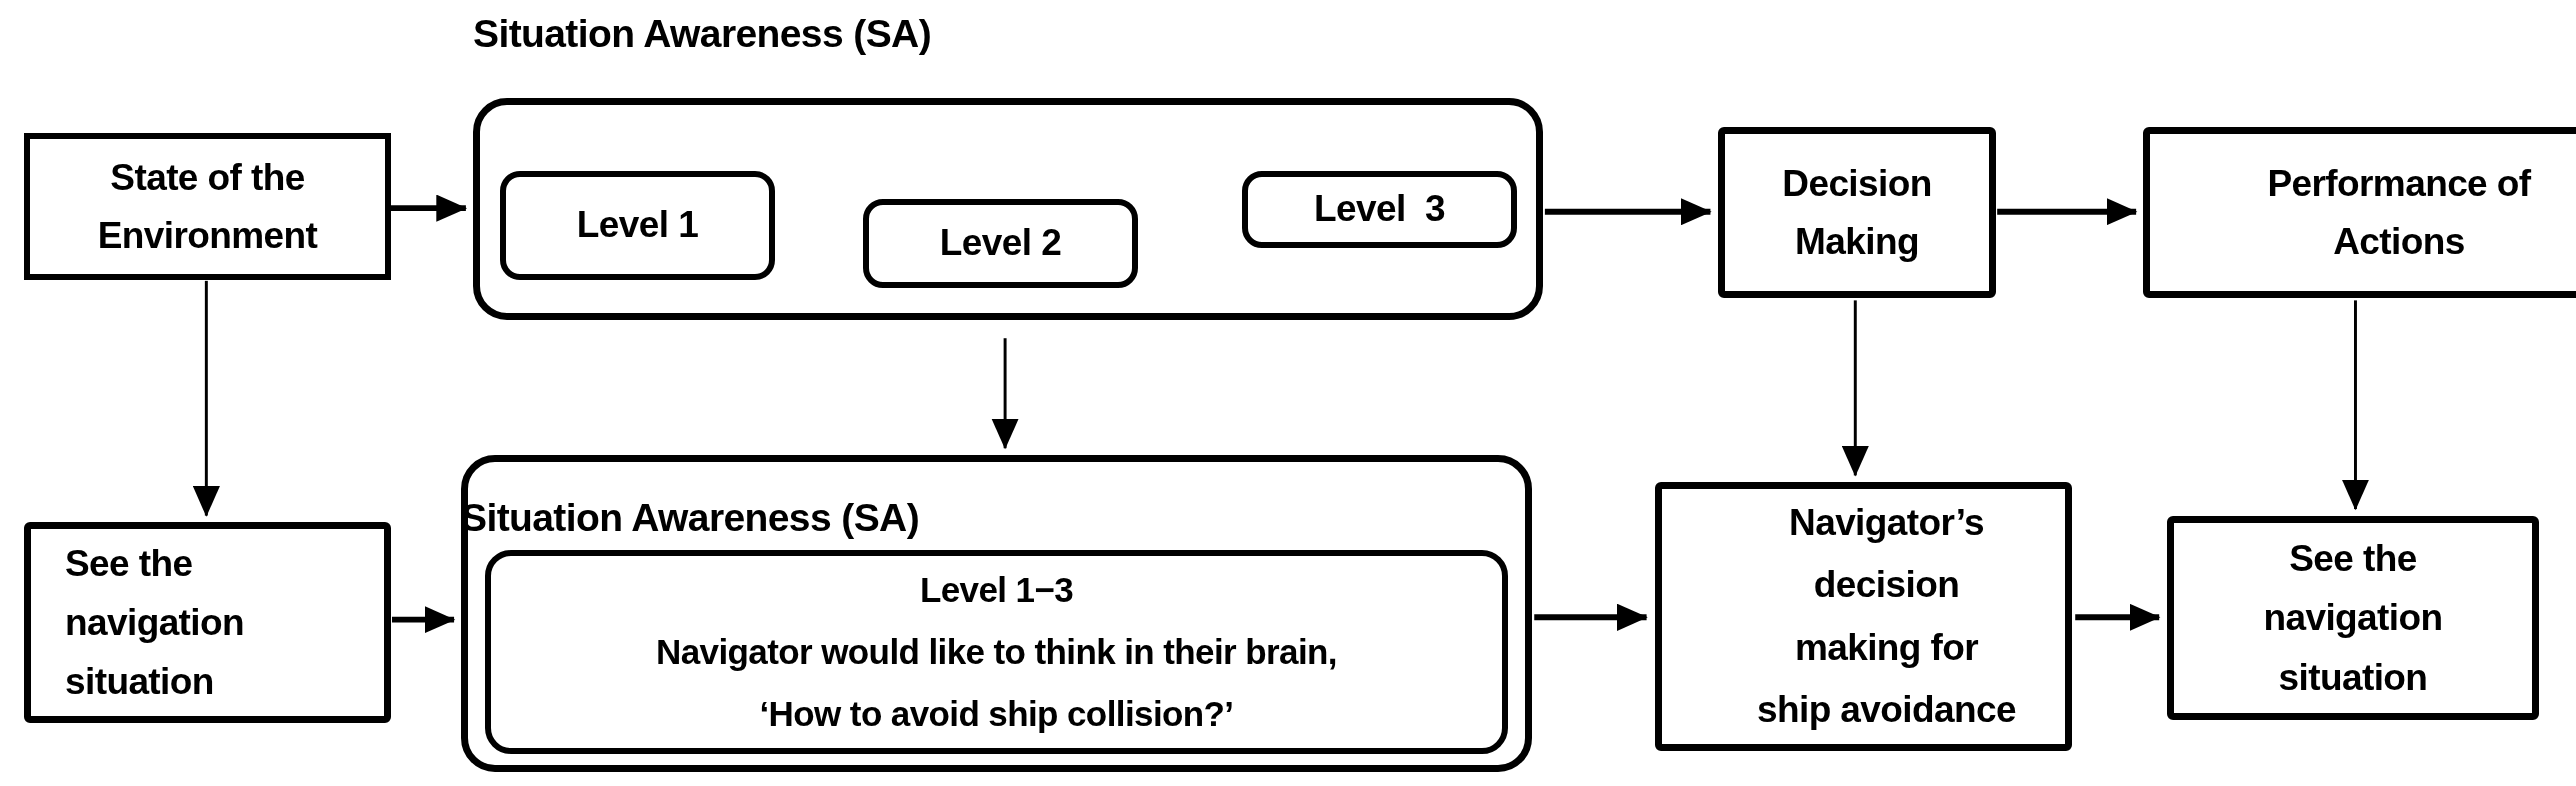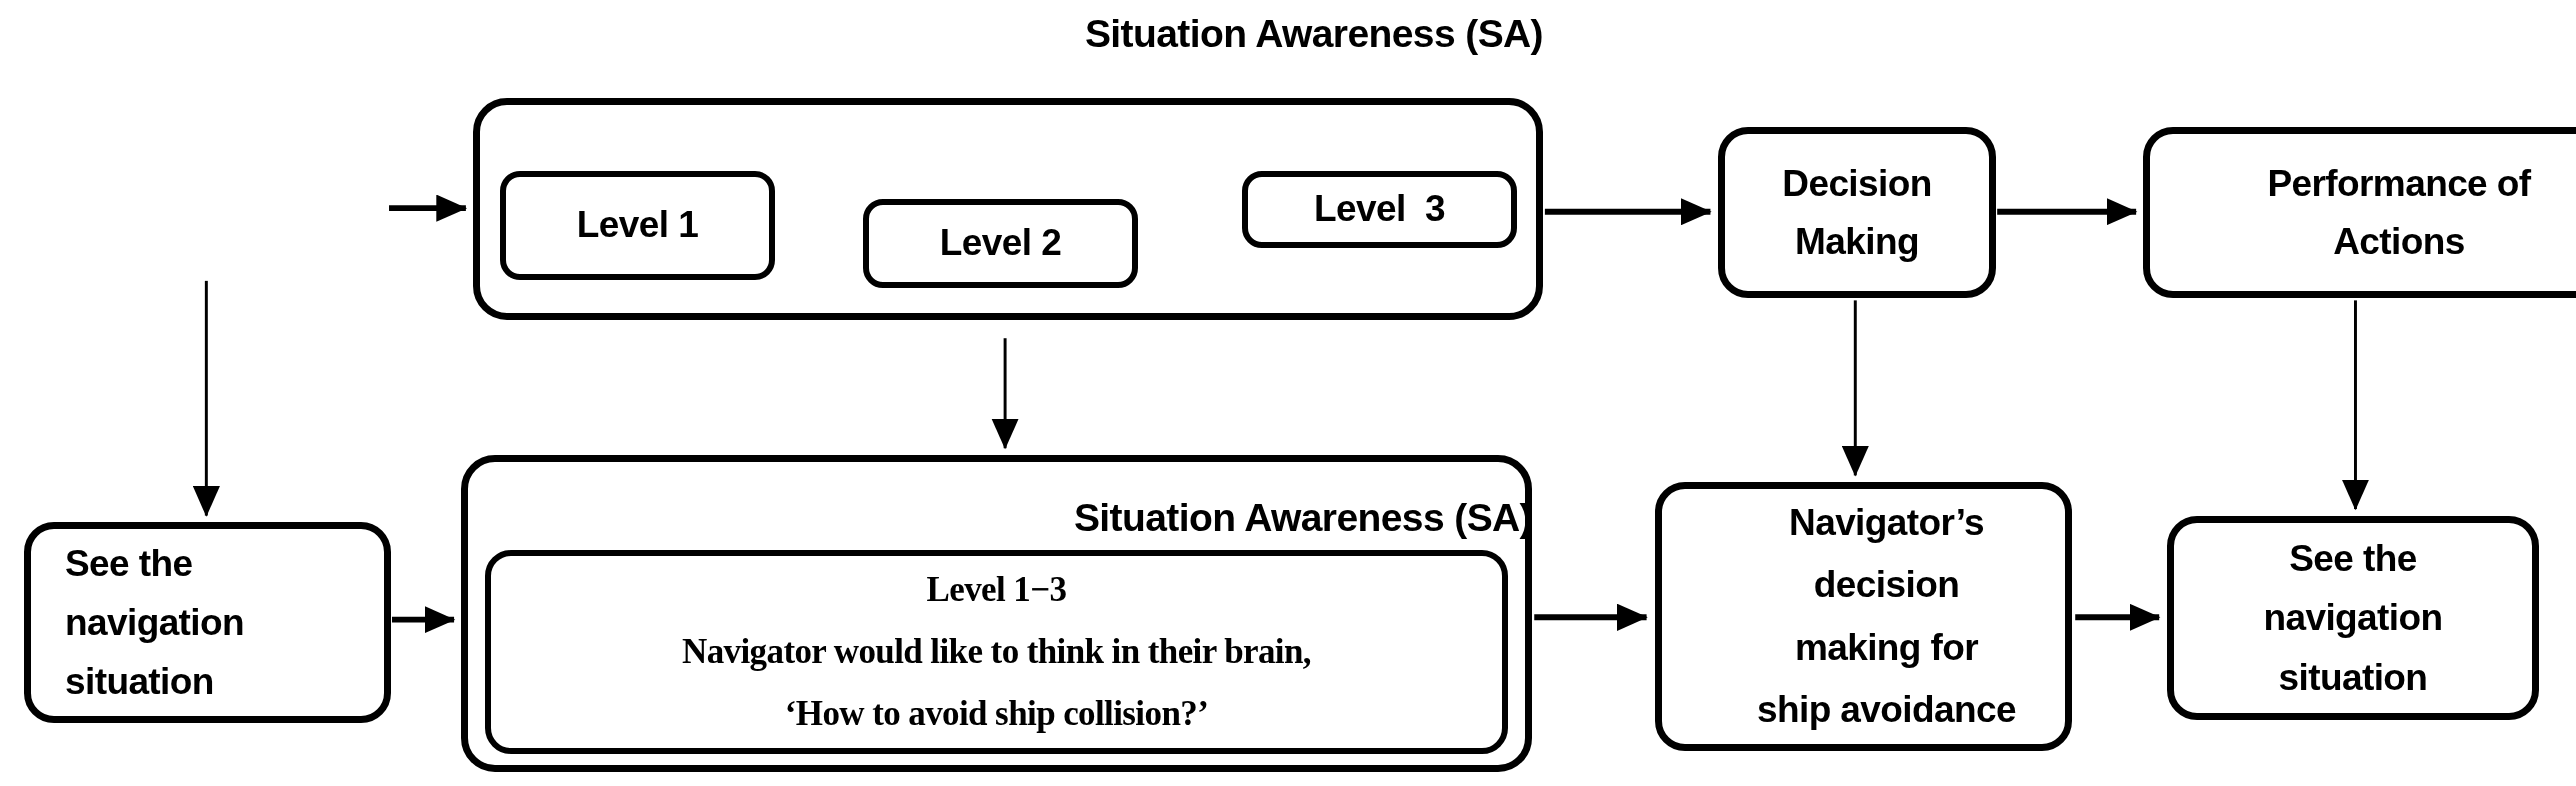--- a/index.html
+++ b/index.html
@@ -37,30 +37,30 @@
   }
   .level-box {
     border-radius: 20px;
     line-height: 1.1;
   }
   .square-box {
     border-radius: 0;
   }
   .round-box {
     border-width: 7px;
-    border-radius: 30px;
+    border-radius: 6px;
   }
   .align-left {
     justify-content: flex-start;
     text-align: left;
     padding-left: 34px;
   }
   .floating-label {
     position: absolute;
-    text-align: right;
+    text-align: left;
     white-space: pre-wrap;
     font-size: 39px;
     line-height: 1.2;
   }
   .lh-tall { line-height: 1.78; }
   .lh-med  { line-height: 1.68; padding-left: 46px; }
   .lh-two  { line-height: 1.55; }
   #arrow-layer {
     position: absolute;
     left: 0; top: 0;
@@ -96,36 +96,38 @@
   </svg>
 
   <div class="floating-label" style="left:473px; top:10.6px; width:1070px;">Situation Awareness (SA)</div>
 
   <div class="box container-box" style="left:473px; top:98px; width:1070px; height:222px;"></div>
 
   <div class="box level-box" style="left:500px; top:171px; width:275px; height:109px;">Level 1</div>
   <div class="box level-box" style="left:863px; top:171px; width:275px; height:89px;margin-top:28px;">Level 2</div>
   <div class="box level-box" style="left:1242px; top:171px; width:275px; height:77px;">Level  3</div>
 
+  <div class="box square-box lh-two" style="left:24px; top:133px; width:367px; height:147px;">State of the
+Environment</div>
 
   <div class="box round-box lh-two" style="left:1718px; top:127px; width:278px; height:171px;">Decision
 Making</div>
 
   <div class="box round-box lh-two" style="left:2143px; top:127px; width:512px; height:171px;">Performance of
 Actions</div>
 
   <div class="box round-box align-left" style="left:24px; top:522px; width:367px; height:201px;">See the
 navigation
 situation</div>
 
   <div class="box container-box" style="left:461px; top:455px; width:1071px; height:317px;"></div>
 
   <div class="floating-label" style="left:461px; top:495px; width:1071px;">Situation Awareness (SA)</div>
 
-  <div class="box lh-tall" style="left:485px; top:550px; width:1023px; height:204px; border-radius:26px; font-size:35px;font-family:Liberation Serif, serif;">Level 1−3
+  <div class="box lh-tall" style="left:485px; top:550px; width:1023px; height:204px; border-radius:26px; font-size:35px;">Level 1−3
 Navigator would like to think in their brain,
 ‘How to avoid ship collision?’</div>
 
   <div class="box round-box lh-med" style="left:1655px; top:482px; width:417px; height:269px;">Navigator’s
 decision
 making for
 ship avoidance</div>
 
   <div class="box round-box" style="left:2167px; top:516px; width:372px; height:204px;">See the
 navigation

